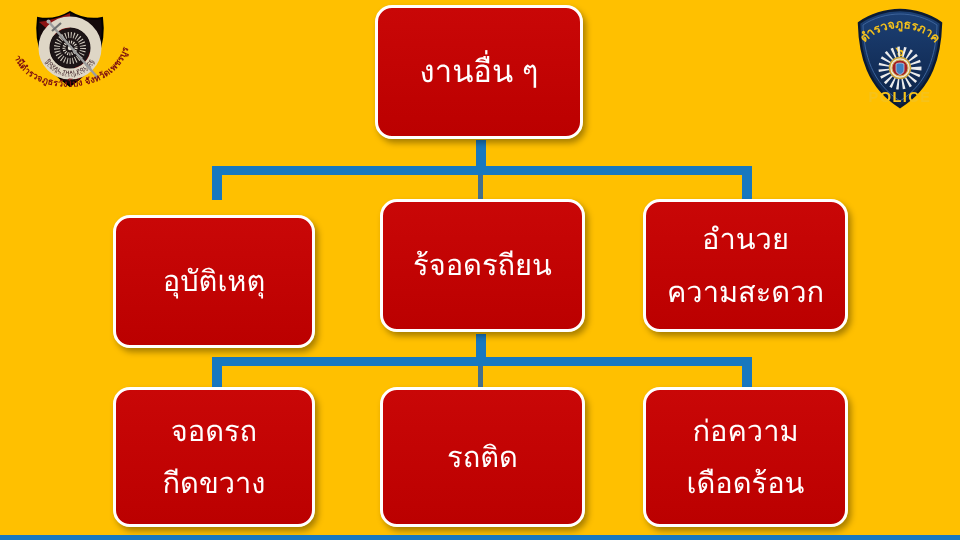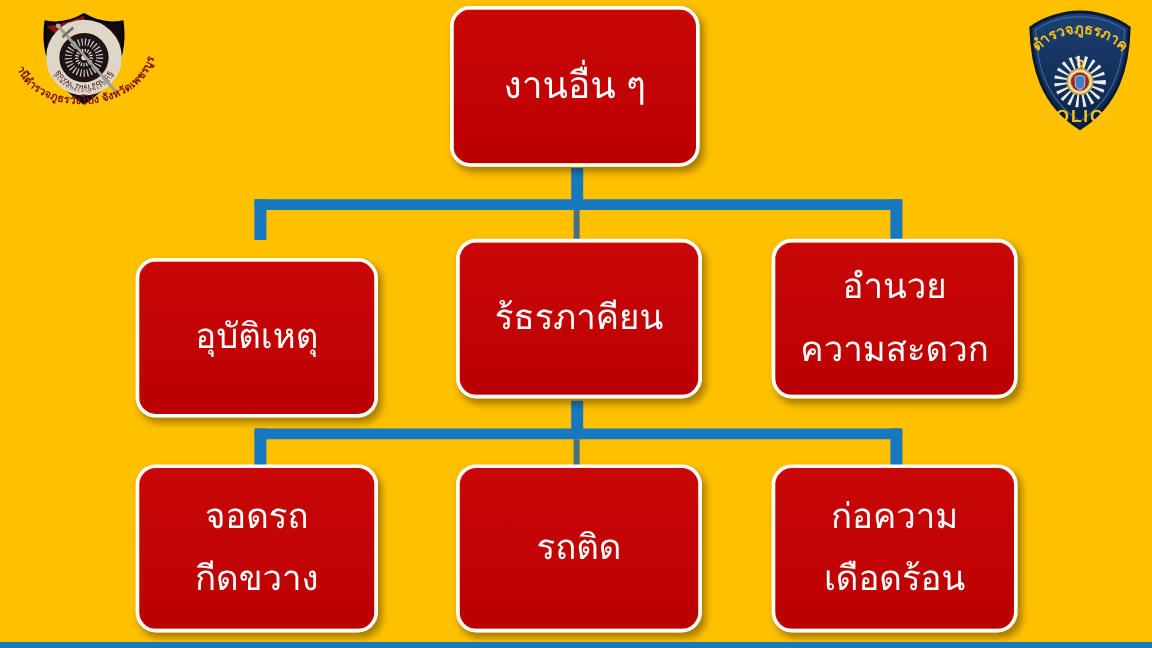--- a/index.html
+++ b/index.html
@@ -115,21 +115,21 @@
   <div class="conn thin" style="left:478px;top:366px;width:5px;height:23px;"></div>
 
   <div class="node root" style="left:375px;top:5px;width:208px;height:134px;">
     <span class="node-label">งานอื่น ๆ</span>
   </div>
 
   <div class="node" style="left:113px;top:199px;width:202px;height:133px;margin-top:16px;">
     <span class="node-label">อุบัติเหตุ</span>
   </div>
   <div class="node" style="left:380px;top:199px;width:205px;height:133px;">
-    <span class="node-label">ร้ธรภาคียน</span>
+    <span class="node-label">ร้จอดรถียน</span>
   </div>
   <div class="node" style="left:113px;top:387px;width:202px;height:140px;">
     <span class="node-label">จอดรถ
 กีดขวาง</span>
   </div>
 
   <div class="node" style="left:643px;top:199px;width:205px;height:133px;">
     <span class="node-label">อำนวย
 ความสะดวก</span>
   </div>

